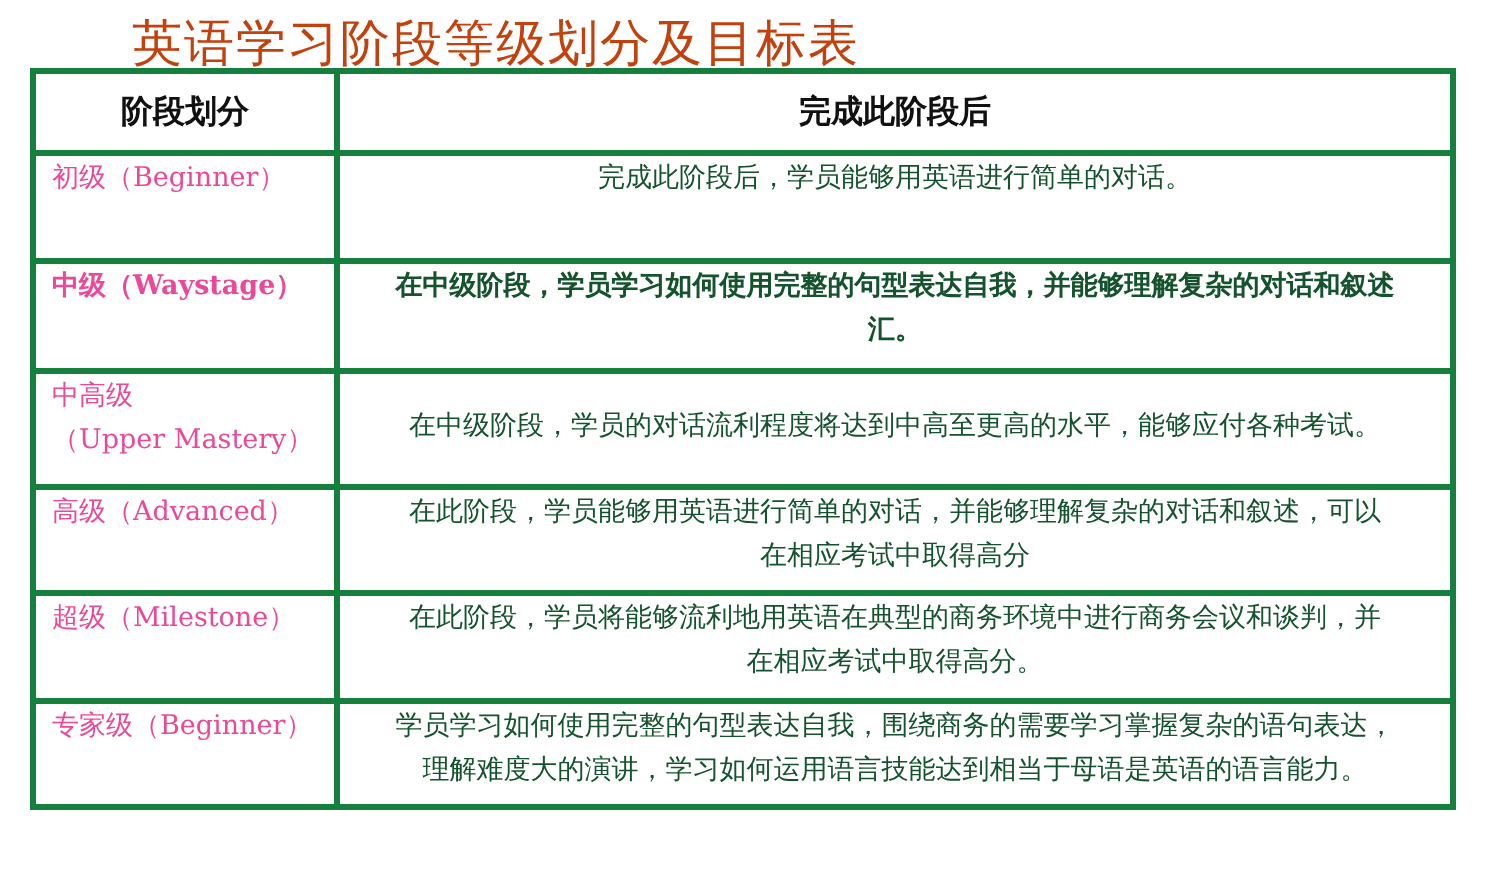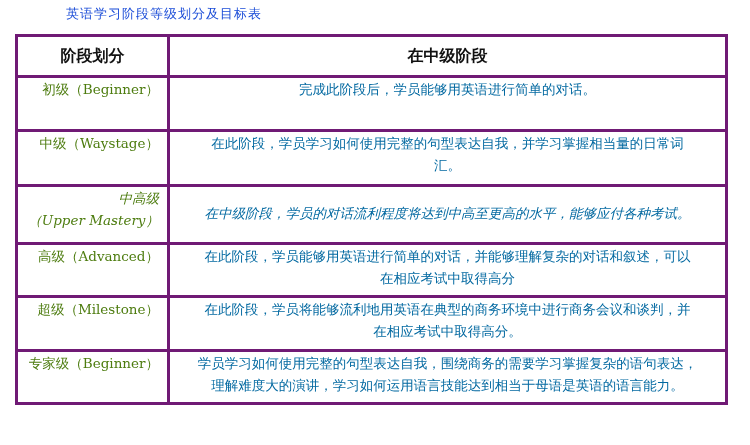--- a/index.html
+++ b/index.html
@@ -12,97 +12,97 @@
     height: 445px;
     position: relative;
     overflow: hidden;
     font-family: "DejaVu Serif", "Liberation Serif", serif;
     color: #111111;
   }
   .title {
     position: absolute;
     left: 66px;
     top: 5px;
-    font-size: 13px;
+    font-size: 25px;
     letter-spacing: 1px;
-    color: #1d4ed8;
+    color: #c2410c;
     white-space: nowrap;
   }
   table.grid {
     position: absolute;
     left: 15px;
     top: 34px;
     width: 713px;
     border-collapse: collapse;
     table-layout: fixed;
     border: 3px solid #000;
   }
   table.grid td, table.grid th {
-    border: 3px solid #701a75;
+    border: 3px solid #15803d;
     padding: 0 8px;
     font-size: 13.5px;
     line-height: 22px;
     vertical-align: top;
   }
   table.grid th {
     font-family: "DejaVu Sans", "Liberation Sans", sans-serif;
     font-weight: bold;
     font-size: 16px;
     height: 38px;
     vertical-align: middle;
     text-align: center;
   }
   col.c1 { width: 152px; }
   td.stage {
-    text-align: right;
+    text-align: left;
     vertical-align: middle;
-    color: #4d7c0f;
+    color: #ec4899;
   }
   td.goal {
     text-align: center;
     padding-top: 2px;
-    color: #0369a1;
+    color: #14532d;
   }
   .r1 { height: 54px; }
-  .r2 { height: 55px; }
-  .r3 { height: 58px; font-style: italic; }
+  .r2 { height: 55px; font-weight: bold; }
+  .r3 { height: 58px; }
   .r4 { height: 53px; padding-left: 40px; }
   .r5 { height: 54px; }
   .r6 { height: 53px; }
   td.goal.mid { vertical-align: middle; padding-top: 0; padding-bottom: 4px; }
   .line { display: block; }
   .line.center { text-align: center; }
 </style>
 </head>
 <body>
 
 <div class="title">英语学习阶段等级划分及目标表</div>
 
 <table class="grid">
   <colgroup>
       <col class="c1">
       <col class="c2">
     </colgroup>
   <thead>
     <tr>
       <th>阶段划分</th>
-      <th>在中级阶段</th>
+      <th>完成此阶段后</th>
     </tr>
   </thead>
   <tbody>
     <tr class="r1">
       <td class="stage">初级（Beginner）</td>
       <td class="goal">
         <span class="line">完成此阶段后，学员能够用英语进行简单的对话。</span>
       </td>
     </tr>
     <tr class="r2">
       <td class="stage">中级（Waystage）</td>
       <td class="goal">
-        <span class="line">在此阶段，学员学习如何使用完整的句型表达自我，并学习掌握相当量的日常词</span>
+        <span class="line">在中级阶段，学员学习如何使用完整的句型表达自我，并能够理解复杂的对话和叙述</span>
         <span class="line center">汇。</span>
       </td>
     </tr>
     <tr class="r3">
       <td class="stage">
         <span class="line">中高级</span>
         <span class="line">（Upper Mastery）</span>
       </td>
       <td class="goal mid">
         <span class="line">在中级阶段，学员的对话流利程度将达到中高至更高的水平，能够应付各种考试。</span>

